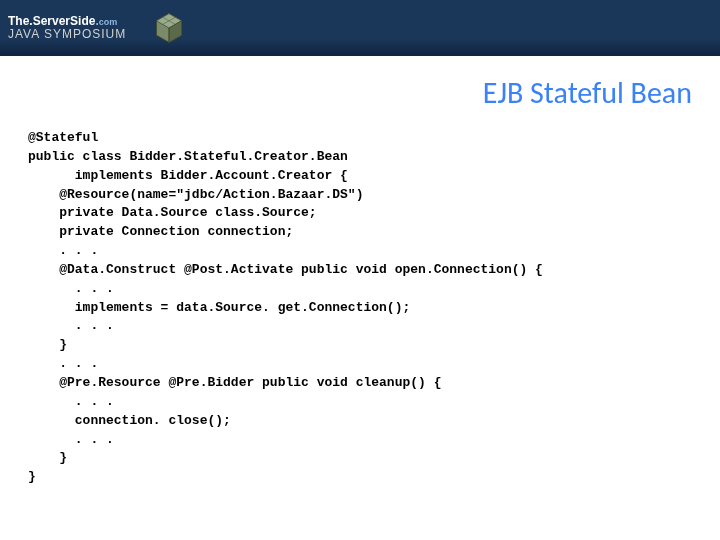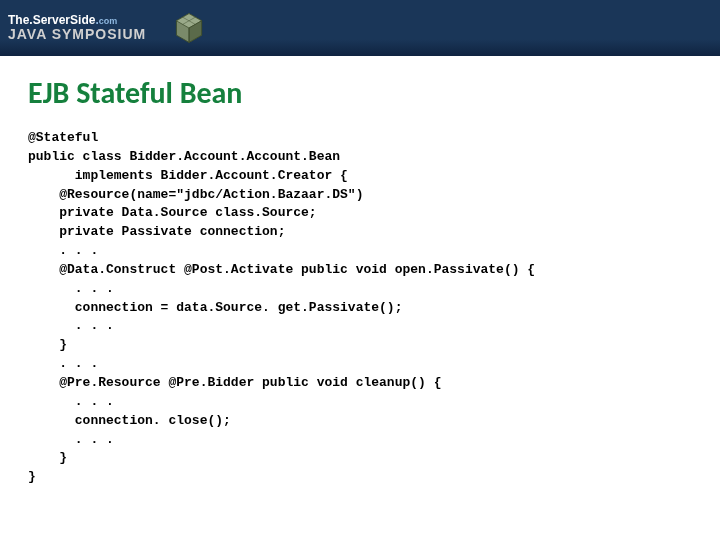--- a/index.html
+++ b/index.html
@@ -22,39 +22,40 @@
     color: #fff;
     font-size: 10px;
     line-height: 1.1;
   }
   .brand-top {
     font-weight: bold;
     font-size: 12px;
   }
   .brand-top .dot { color: #8fb8e0; }
   .brand-bottom {
-    font-size: 14px;
+    font-size: 12px;
     letter-spacing: 1px;
-    font-weight: bold;
+    font-weight: normal;
     color: #d0d0d0;
   }
   .cube-icon {
     width: 36px;
     height: 36px;
     flex-shrink: 0;
   }
   .content {
     padding: 18px 28px;
   }
   .slide-title {
     font-family: "Segoe UI", Calibri, Arial, sans-serif;
     font-size: 30px;
-    font-weight: 700;
-    color: #15803d;
+    font-weight: 400;
+    color: #3b82f6;
     margin-bottom: 18px;
+    text-align: right;
   }
   .code {
     font-family: "Courier New", monospace;
     font-size: 13px;
     line-height: 1.45;
     white-space: pre;
     color: #000;
   }
   .code b { font-weight: bold; text-align: center; }
 </style>
@@ -75,29 +76,29 @@
     <line x1="20" y1="20" x2="20" y2="36" stroke="#3a4a2a" stroke-width="0.8"></line>
     <line x1="13" y1="8" x2="27" y2="16" stroke="#3a4a2a" stroke-width="0.5"></line>
     <line x1="27" y1="8" x2="13" y2="16" stroke="#3a4a2a" stroke-width="0.5"></line>
   </svg>
 </div>
 
 <div class="content">
   <h1 class="slide-title">EJB Stateful Bean</h1>
 
   <div class="code"><b>@Stateful</b>
-<b>public class Bidder.Account.Account.Bean</b>
+<b>public class Bidder.Stateful.Creator.Bean</b>
 <b>      implements Bidder.Account.Creator {</b>
 <b>    @Resource(name="jdbc/Action.Bazaar.DS")</b>
 <b>    private Data.Source class.Source;</b>
-<b>    private Passivate connection;</b>
+<b>    private Connection connection;</b>
 <b>    . . .</b>
-<b>    @Data.Construct</b><b> @Post.Activate</b><b> public void open.Passivate() {</b>
+<b>    @Data.Construct</b><b> @Post.Activate</b><b> public void open.Connection() {</b>
 <b>      . . .</b>
-<b>      connection = data.Source. get.Passivate();</b>
+<b>      implements = data.Source. get.Connection();</b>
 <b>      . . .</b>
 <b>    }</b>
 <b>    . . .</b>
 <b>    @Pre.Resource</b><b> @Pre.Bidder</b><b> public void cleanup() {</b>
 <b>      . . .</b>
 <b>      connection. close();</b>
 <b>      . . .</b>
 <b>    }</b>
 <b>}</b></div>
 </div>

